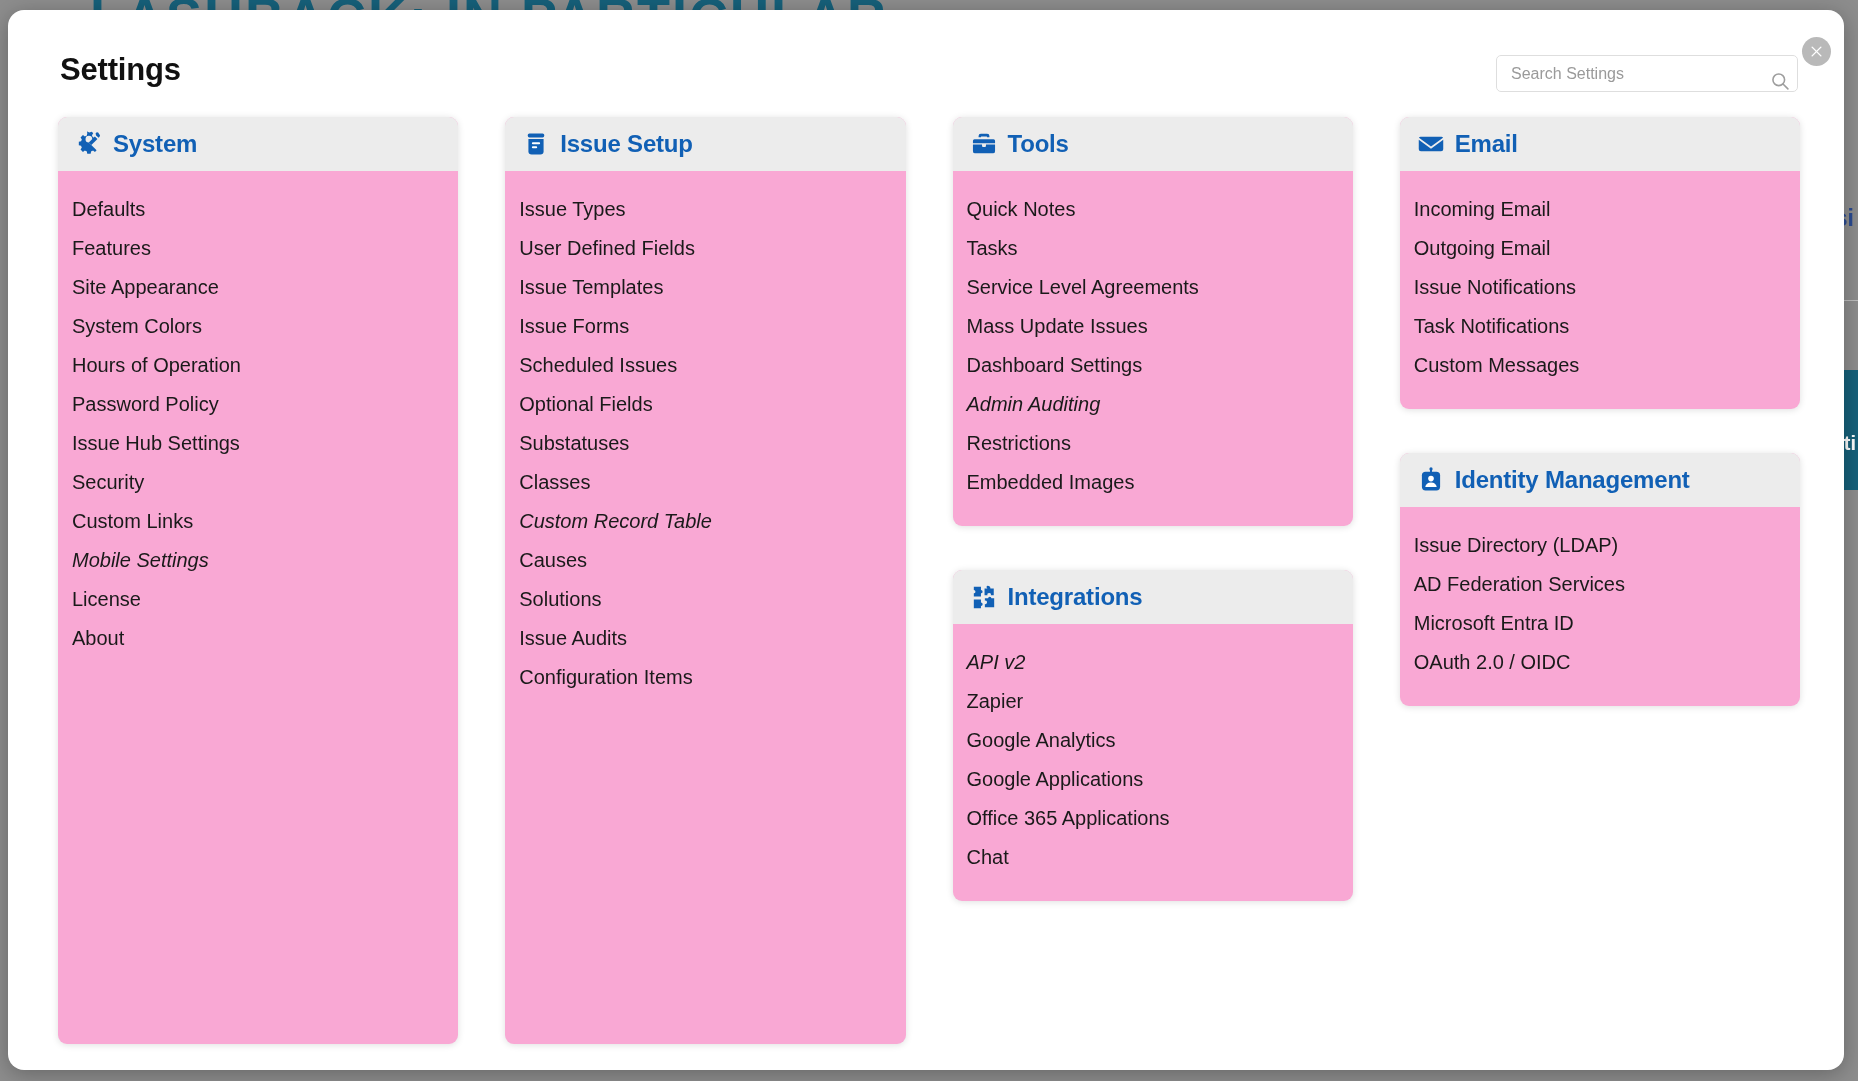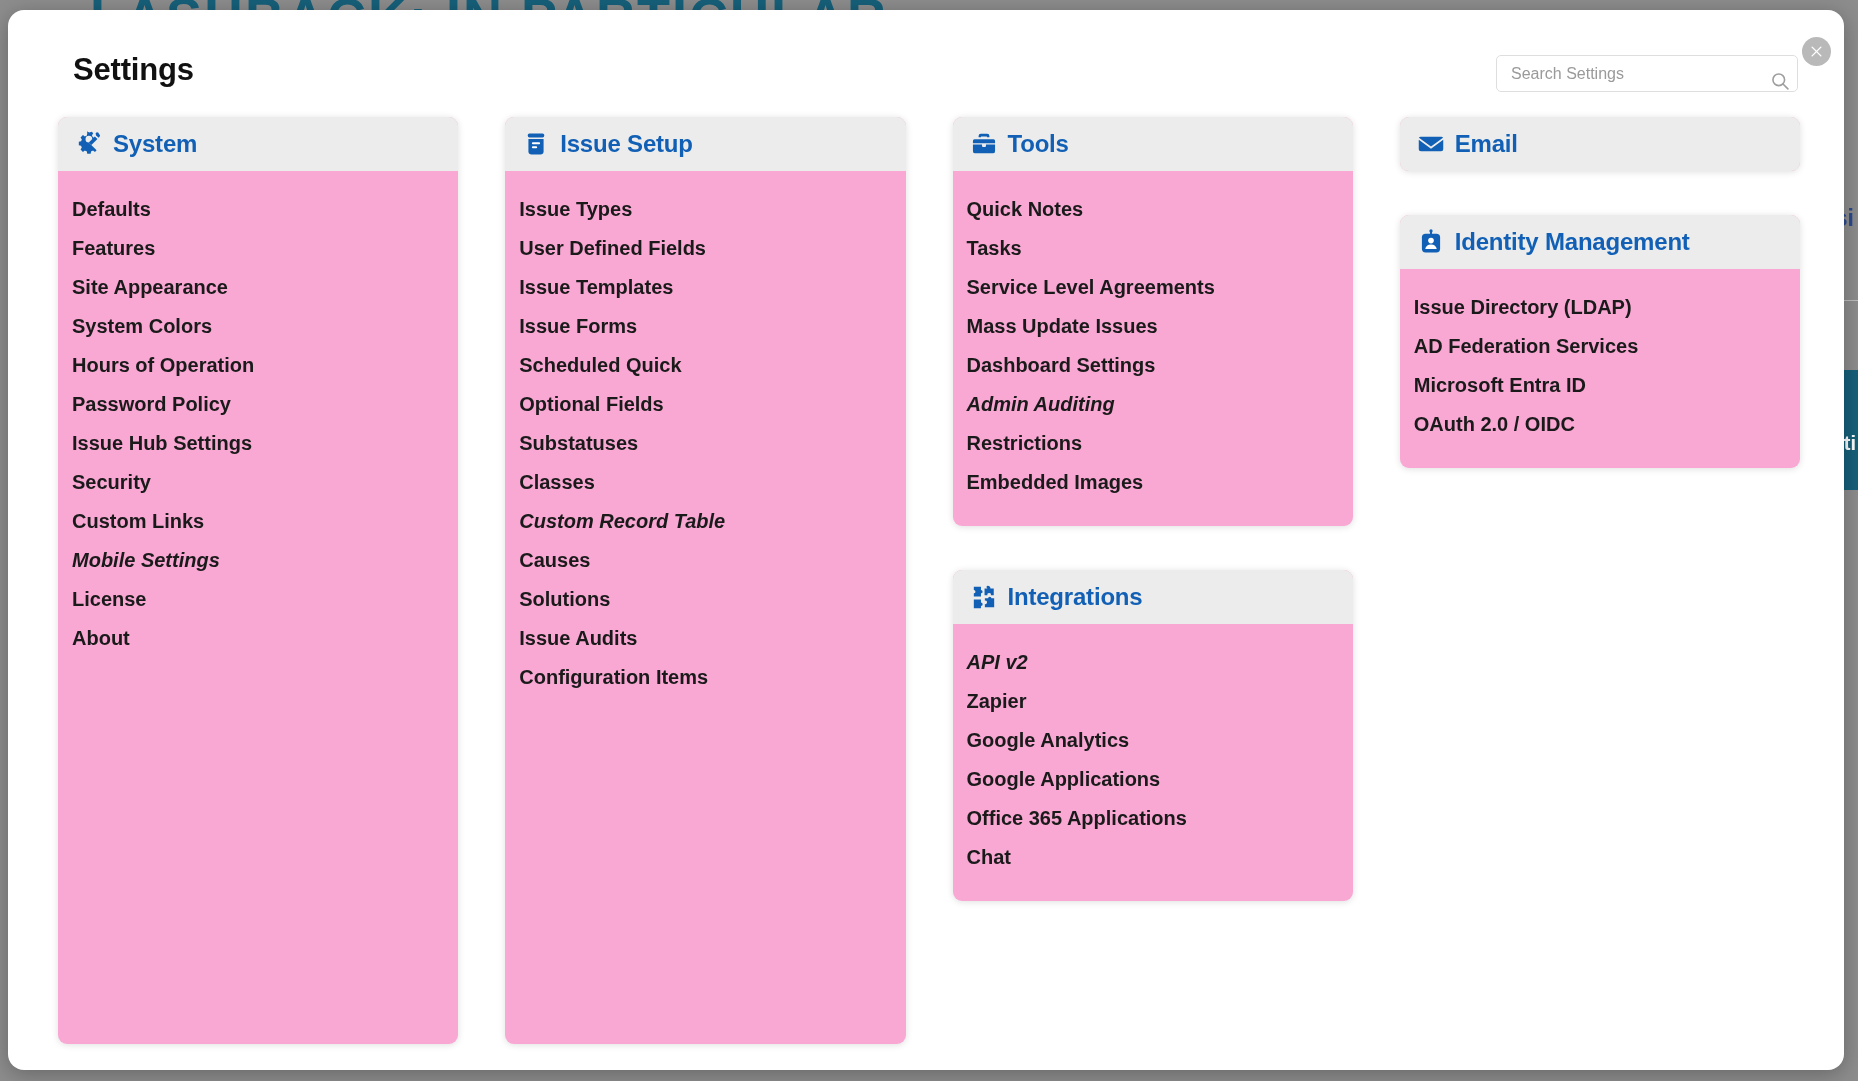--- a/index.html
+++ b/index.html
@@ -72,21 +72,20 @@
   #settings-modal {
     position: absolute;
     left: 8px;
     top: 10px;
     width: 1836px;
     height: 1060px;
     background: #ffffff;
     border-radius: 16px;
     box-shadow: 0 4px 22px rgba(0,0,0,.28);
     overflow: hidden;
-    padding-left: 13px;
   }
 
   
   #modal-header {
     position: relative;
     height: 96px;
   }
   #page-title {
     position: absolute;
     left: 52px;
@@ -188,21 +187,20 @@
     flex: 1;
   }
   .item {
     font-size: 20px;
     color: #1a1a1a;
     line-height: 39px;
     padding: 0 20px 0 14px;
     white-space: nowrap;
     cursor: pointer;
     font-family: "Liberation Sans", sans-serif;
-    font-weight: bold;
   }
   .item.italic { font-style: italic; }
 </style>
 </head>
 <body>
 
 <div id="bg-layer">
   <div id="bg-banner">LASHBACK: IN PARTICULAR,</div>
   <div id="bg-right-text">si</div>
   <div id="bg-right-rule"></div>
@@ -274,21 +272,21 @@
         <rect x="8.2" y="14.1" width="4.9" height="1.9" rx=".9" fill="#ffffff"></rect>
       </svg>
             </span>
             <span class="title">Issue Setup</span>
           </div>
           <div class="card-body">
             <div class="item">Issue Types</div>
             <div class="item">User Defined Fields</div>
             <div class="item">Issue Templates</div>
             <div class="item">Issue Forms</div>
-            <div class="item">Scheduled Quick</div>
+            <div class="item">Scheduled Issues</div>
             <div class="item">Optional Fields</div>
             <div class="item">Substatuses</div>
             <div class="item">Classes</div>
             <div class="item italic">Custom Record Table</div>
             <div class="item">Causes</div>
             <div class="item">Solutions</div>
             <div class="item">Issue Audits</div>
             <div class="item">Configuration Items</div>
           </div>
         </div>
@@ -342,20 +340,27 @@
         <div class="card">
           <div class="card-head">
             <span class="card-icon">
               <svg xmlns="http://www.w3.org/2000/svg" width="26" height="26" viewBox="0 0 24 24" fill="#1160b5">
         <path d="M2.4 5.2h19.2a1.6 1.6 0 0 1 1.5 1.1L12 14.2 .9 6.3a1.6 1.6 0 0 1 1.5-1.1z"></path>
         <path d="M.7 8.1 12 16.3 23.3 8.1v8.7a2 2 0 0 1-2 2H2.7a2 2 0 0 1-2-2z"></path>
       </svg>
             </span>
             <span class="title">Email</span>
           </div>
+          <div class="card-body">
+            <div class="item">Incoming Email</div>
+            <div class="item">Outgoing Email</div>
+            <div class="item">Issue Notifications</div>
+            <div class="item">Task Notifications</div>
+            <div class="item">Custom Messages</div>
+          </div>
         </div>
         <div class="card">
           <div class="card-head">
             <span class="card-icon">
               <svg xmlns="http://www.w3.org/2000/svg" width="26" height="26" viewBox="0 0 24 24" fill="#1160b5">
         <path d="M11.1 1.3h1.8v3.2h-1.8z"></path>
         <circle cx="12" cy="1.8" r="1.5"></circle>
         <rect x="3.6" y="4.3" width="16.8" height="17.4" rx="3.4"></rect>
         <circle cx="12" cy="10.7" r="2.6" fill="#ffffff"></circle>
         <path d="M12 14.2c-3 0-5 1.9-5.3 4.2h10.6c-.3-2.3-2.3-4.2-5.3-4.2z" fill="#ffffff"></path>

